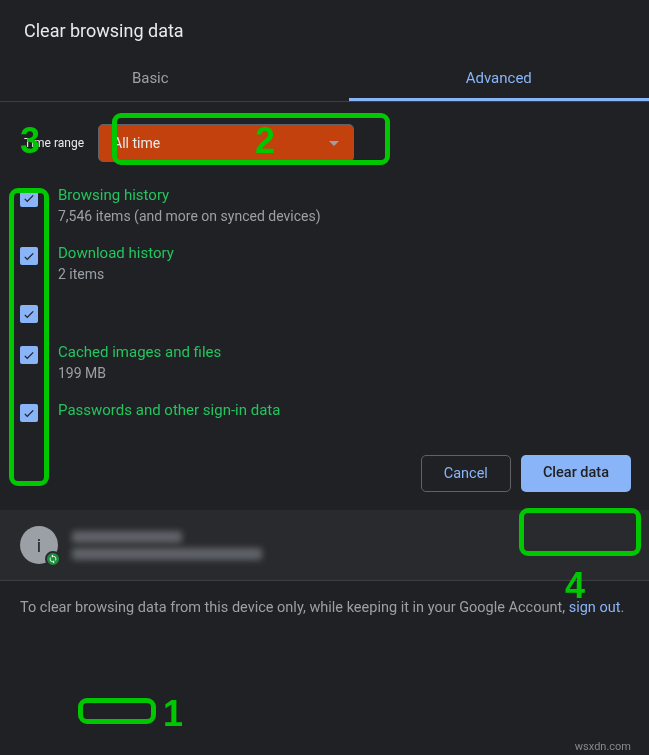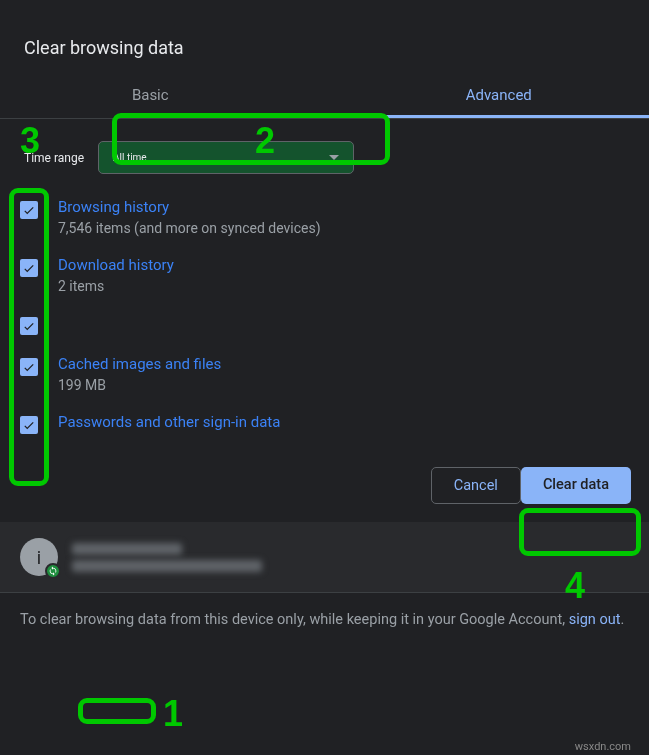--- a/index.html
+++ b/index.html
@@ -7,21 +7,20 @@
     background: #202124;
     font-family: Roboto, Arial, sans-serif;
     color: #e8eaed;
     width: 649px;
     height: 755px;
     overflow: hidden;
     position: relative;
   }
   .dialog {
     width: 649px;
-    margin-top: 17px;
   }
   .title {
     font-size: 18px;
     font-weight: 400;
     padding: 20px 24px 14px 24px;
     color: #e8eaed;
   }
   .tabs {
     display: flex;
     width: 100%;
@@ -59,27 +58,27 @@
   }
   .timerange-label {
     font-size: 12px;
     color: #e8eaed;
   }
   .dropdown {
     display: flex;
     align-items: center;
     justify-content: space-between;
     padding: 10px 14px;
-    background: #14532d;
+    background: #c2410c;
     border: 1px solid #5f6368;
     border-radius: 5px;
     width: 256px;
     cursor: pointer;
     color: #e8eaed;
-    font-size: 10px;
+    font-size: 14px;
   }
   .dropdown .caret {
     width: 0; height: 0;
     border-left: 5px solid transparent;
     border-right: 5px solid transparent;
     border-top: 5px solid #9aa0a6;
   }
 
   .options-list {
     padding: 0 20px 0 20px;
@@ -98,34 +97,35 @@
     margin-top: 3px;
     flex-shrink: 0;
     display: flex;
     align-items: center;
     justify-content: center;
     cursor: pointer;
   }
   .cb svg { width: 14px; height: 14px; }
   .option-text .name {
     font-size: 15px;
-    color: #3b82f6;
+    color: #22c55e;
     margin-bottom: 4px;
   }
   .option-text .desc {
     font-size: 14px;
     color: #9aa0a6;
   }
   .fade {
     height: 4px;
   }
 
   .button-row {
     display: flex;
     justify-content: flex-end;
+    gap: 10px;
     padding: 18px 18px 18px 18px;
     background: #202124;
   }
   .btn {
     padding: 9px 22px;
     font-size: 14.5px;
     border-radius: 5px;
     cursor: pointer;
     display: inline-block;
   }

